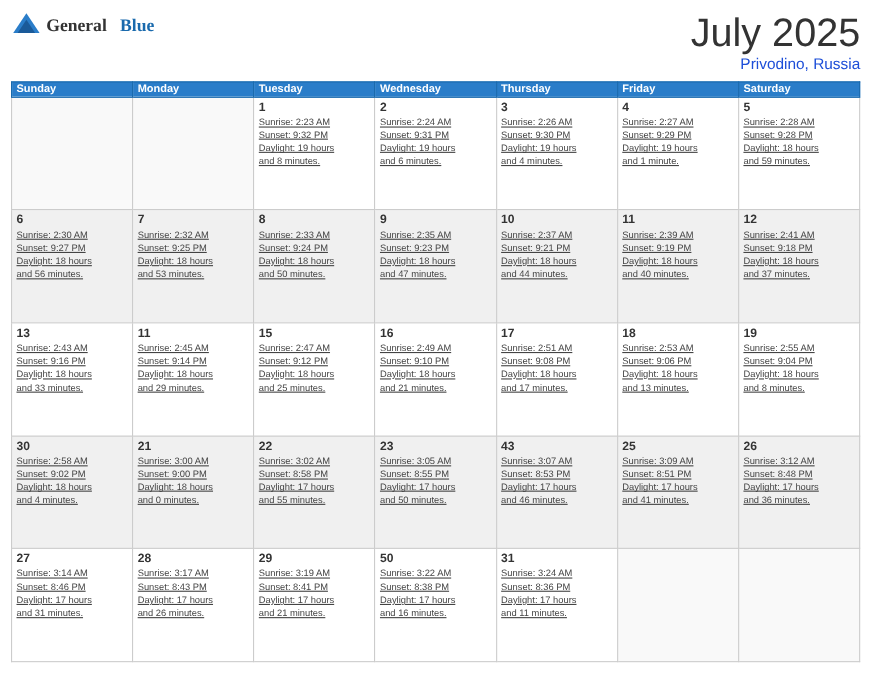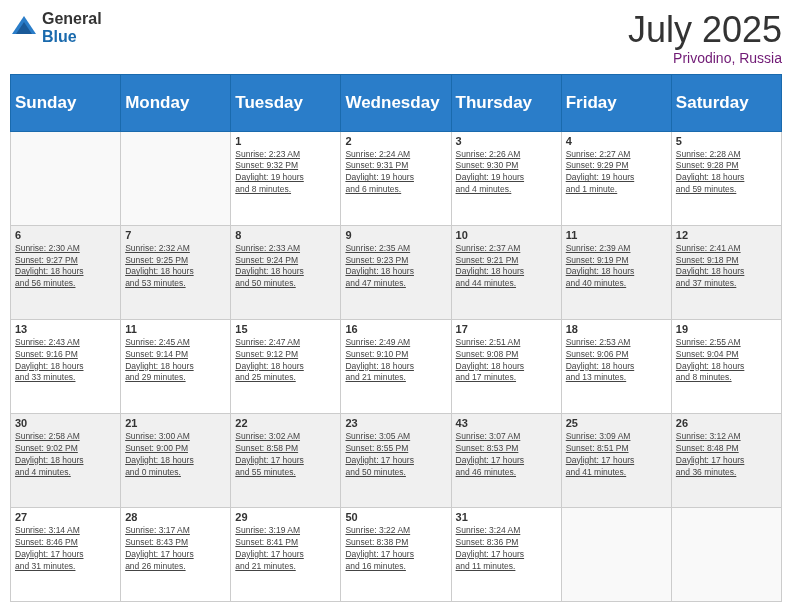--- a/index.html
+++ b/index.html
@@ -22,64 +22,66 @@
       justify-content: space-between;
       align-items: flex-start;
       margin-bottom: 8px;
     }
     .logo {
       display: flex;
       align-items: center;
     }
     .logo-text {
       display: flex;
-      flex-direction: column;
+      flex-direction: row;
       line-height: 1.1;
+      font-family: Liberation Serif, serif;
     }
     .logo-general {
       font-size: 16px;
       font-weight: bold;
       color: #333;
     }
     .logo-blue {
       font-size: 16px;
       font-weight: bold;
       color: #1a6aad;
+      margin-left: 12px;
     }
     .logo-icon {
       width: 28px;
       height: 28px;
       margin-right: 4px;
     }
     .title-block {
       text-align: right;
     }
     .month-title {
       font-size: 36px;
       font-weight: normal;
       color: #333;
       line-height: 1.1;
     }
     .location {
       font-size: 14px;
-      color: #701a75;
+      color: #1d4ed8;
     }
     .calendar {
       flex: 1;
       border: 1px solid #ccc;
       border-collapse: collapse;
       width: 100%;
       table-layout: fixed;
     }
     .calendar th {
       background: #2a7dc9;
       color: white;
-      font-size: 17px;
-      font-weight: bold;
-      padding: 18px 4px;
+      font-size: 10px;
+      font-weight: bold;
+      padding: 1px 4px;
       text-align: left;
       border: 1px solid #1a6aad;
     }
     .calendar td {
       border: 1px solid #ccc;
       vertical-align: top;
       padding: 3px 4px;
       font-size: 9px;
       color: #333;
       height: 82px;

